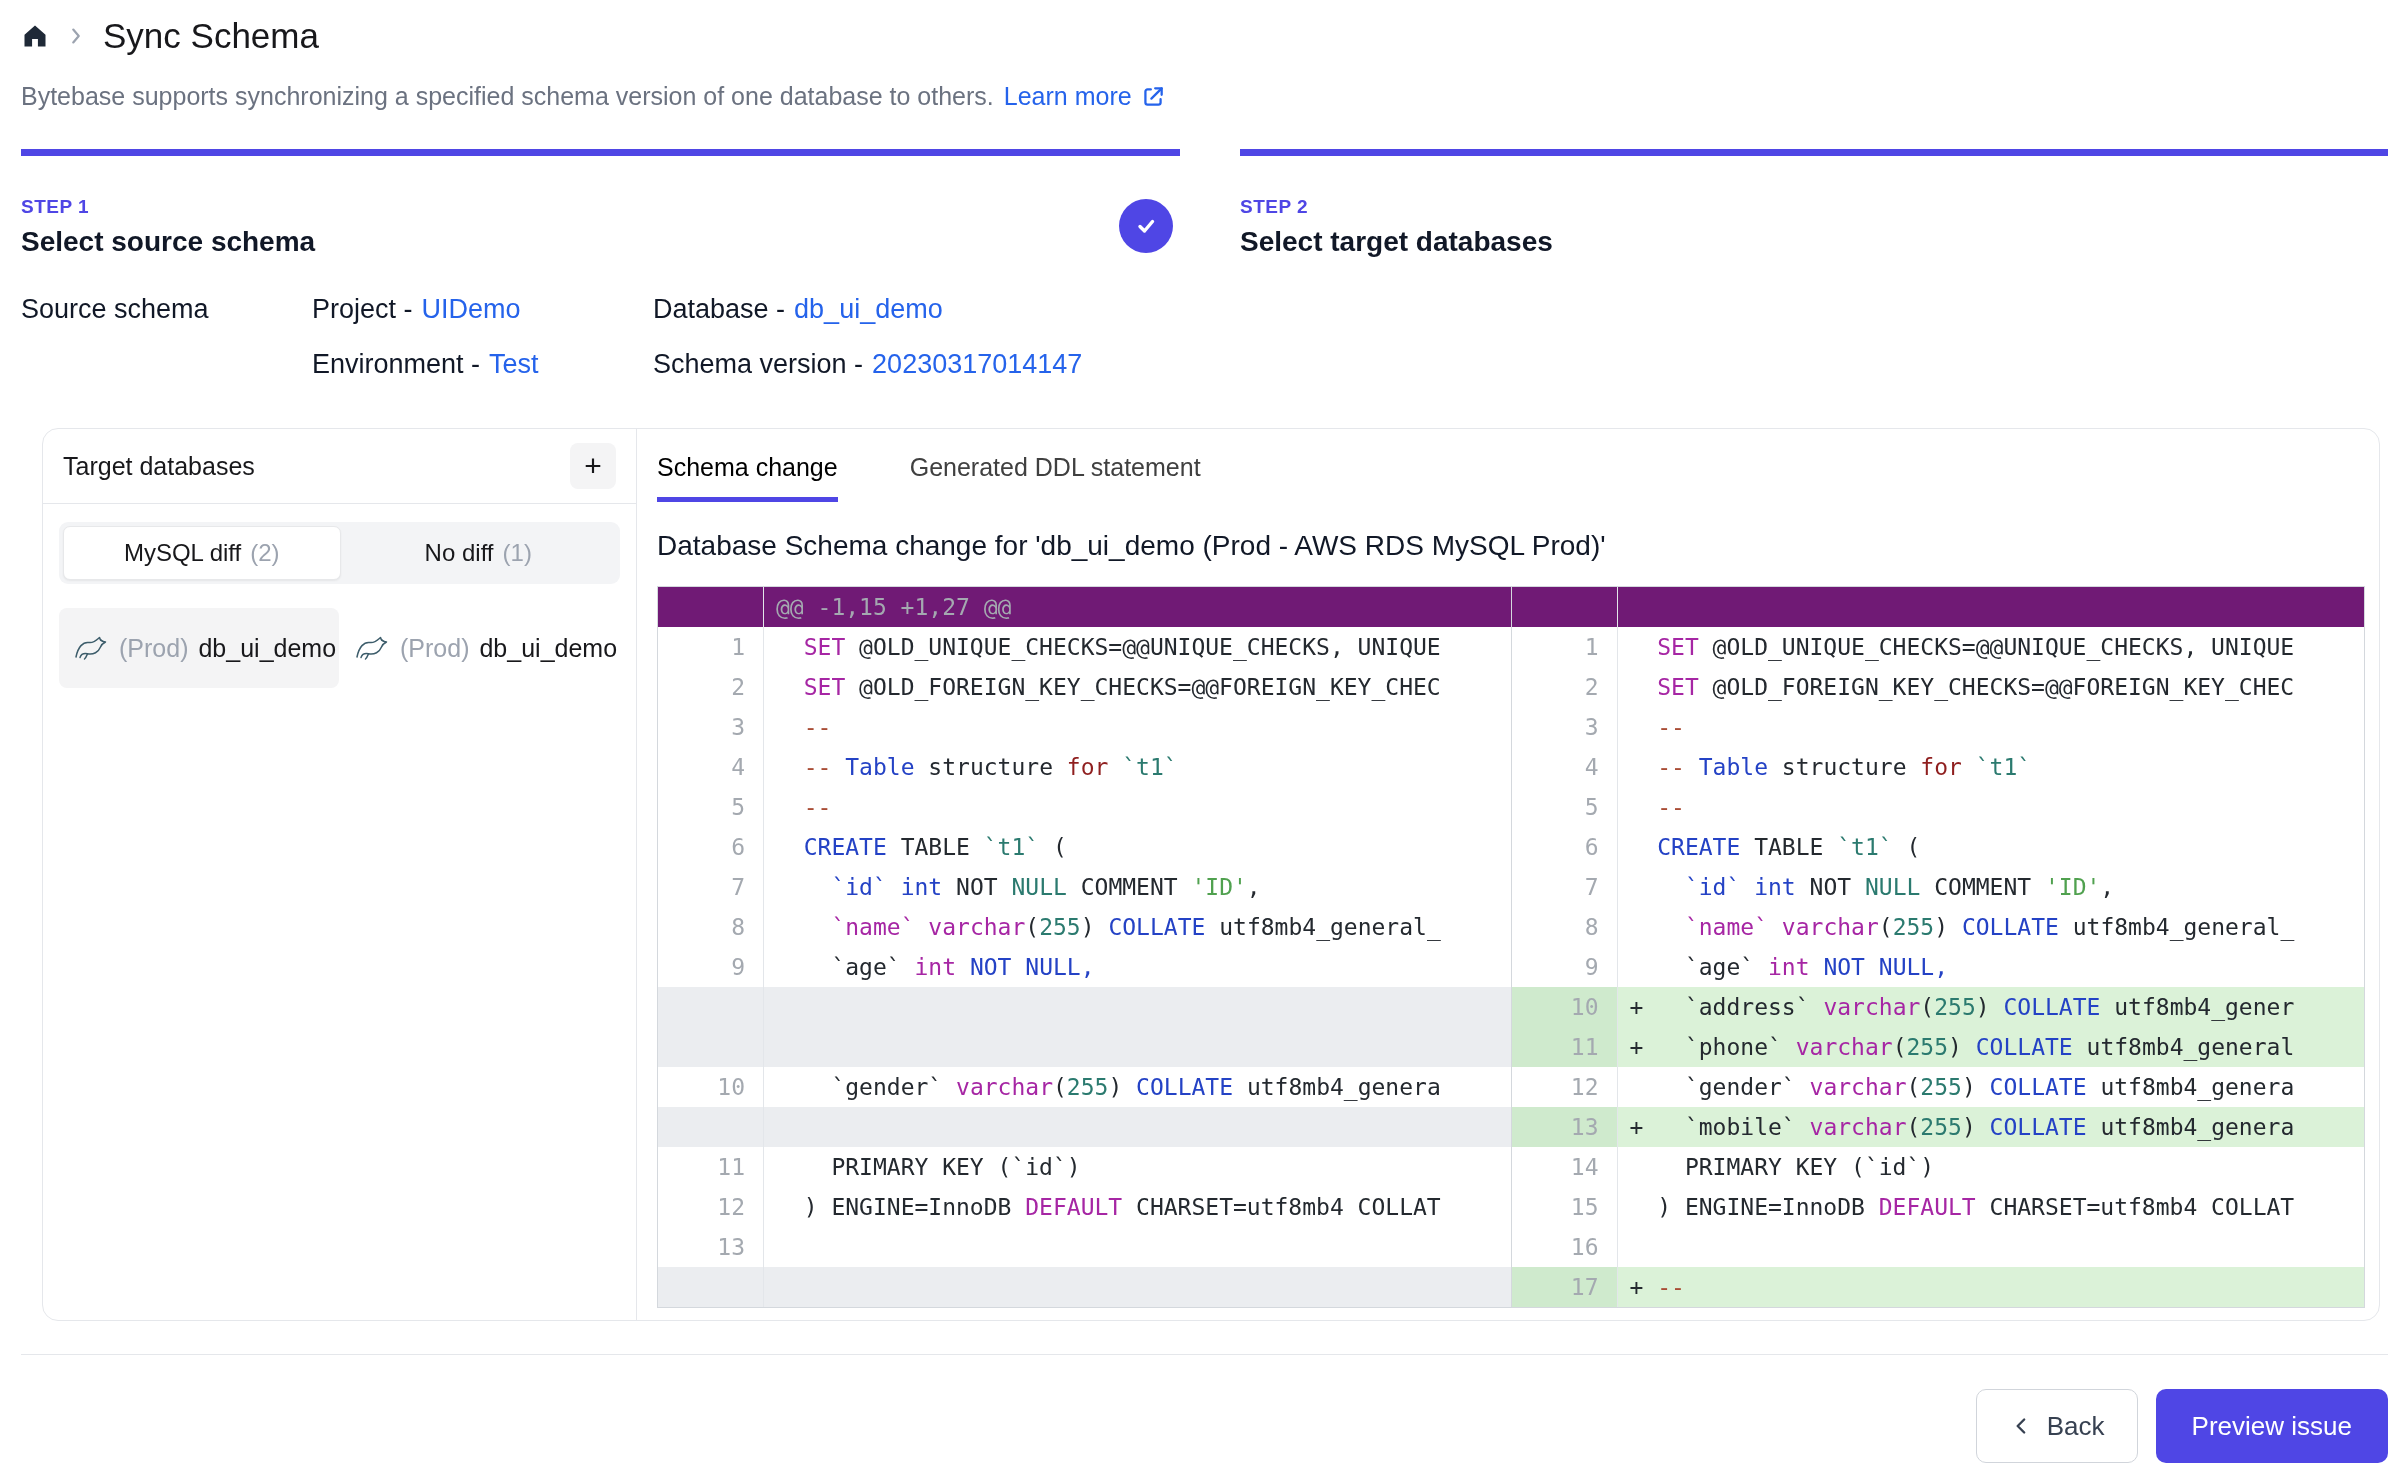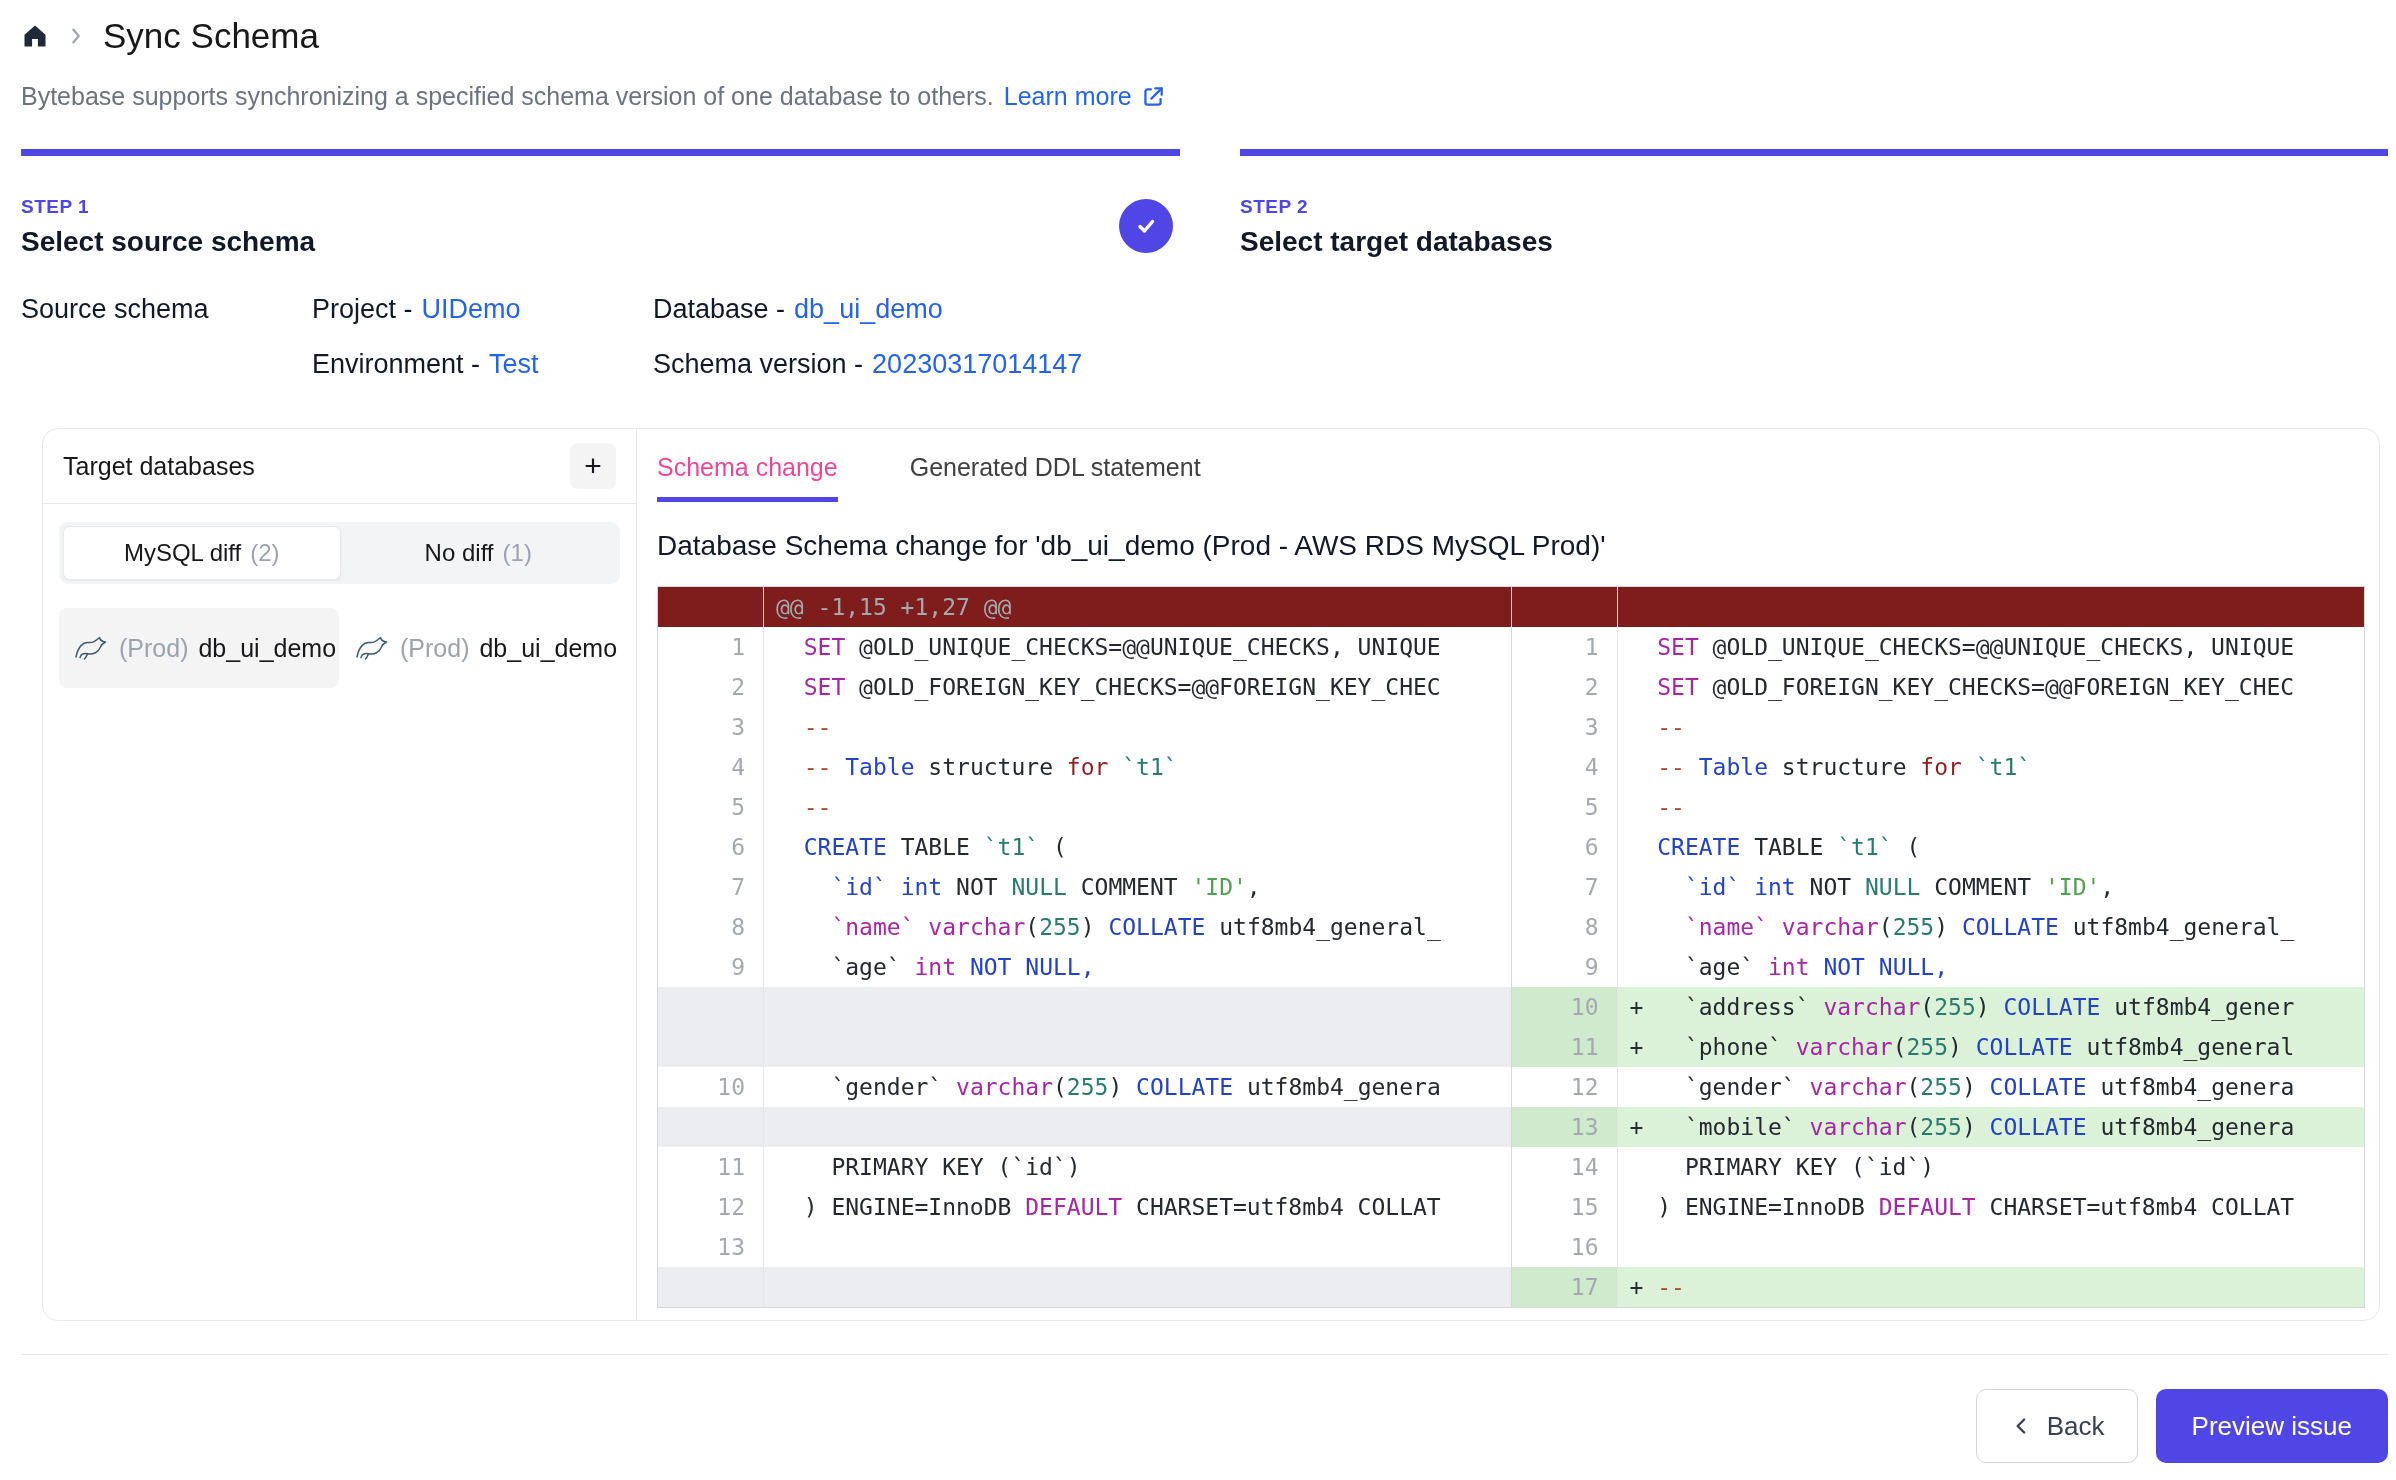--- a/index.html
+++ b/index.html
@@ -52,31 +52,31 @@
   .dbitem.sel { background:#f4f4f5; }
   .dbitem .env { color:#9ca3af; }
   .dbitem .nm  { color:#18181b; font-weight:500; }
   .dbitem .inst{ color:#b91c1c; overflow:hidden; text-overflow:ellipsis; }
   .myicon { flex:none; }
 
   
   .rarea { flex:1; padding:24px 14px 0 20px; min-width:0; }
   .rtabs { display:flex; gap:72px; }
   .rtab { font-size:25px; padding-bottom:15px; border-bottom:5px solid transparent; color:#404040; cursor:pointer; }
-  .rtab.active { color:#ec4899; border-bottom-color:#4f46e5; }
+  .rtab.active { color:#000000; border-bottom-color:#4f46e5; }
   .ptitle { margin-top:28px; font-size:28px; color:#111827; }
 
   
   .diff { margin-top:24px; border:1px solid #d4d8dd; display:flex; font-family:"DejaVu Sans Mono", monospace; font-size:23px; line-height:40px; }
   .dpane { flex:1; min-width:0; }
   .dpane.left { border-right:1px solid #d4d8dd; }
   .drow { height:40px; display:flex; }
   .dnum { width:106px; flex:none; text-align:right; padding-right:18px; color:#a4a9b0; border-right:1px solid #e3e6ea; background:#ffffff; }
   .dcode { flex:1; min-width:0; white-space:pre; overflow:hidden; padding-left:12px; color:#24292f; background:#ffffff; }
-  .drow.hunk .dnum, .drow.hunk .dcode { background:#7f1d1d; }
+  .drow.hunk .dnum, .drow.hunk .dcode { background:#701a75; }
   .drow.hunk .dcode { color:#a4a9b0; }
   .drow.filler .dnum, .drow.filler .dcode { background:#ebedf0; }
   .drow.add .dnum { background:#cfeacd; }
   .drow.add .dcode { background:#dbf2d8; }
   .tk-d{color:#24292f} .tk-gy{color:#a4a9b0} .tk-pur{color:#a626a4} .tk-blu{color:#2442c5}
   .tk-tea{color:#2b7a6f} .tk-grn{color:#50a14f} .tk-red{color:#a94c35} .tk-dre{color:#8f1f1f}
 
   
   .fdivider { margin:33px 8px 0 21px; border-top:1px solid #e5e7eb; }
   .footer { margin-top:34px; display:flex; justify-content:flex-end; gap:18px; padding-right:8px; }

